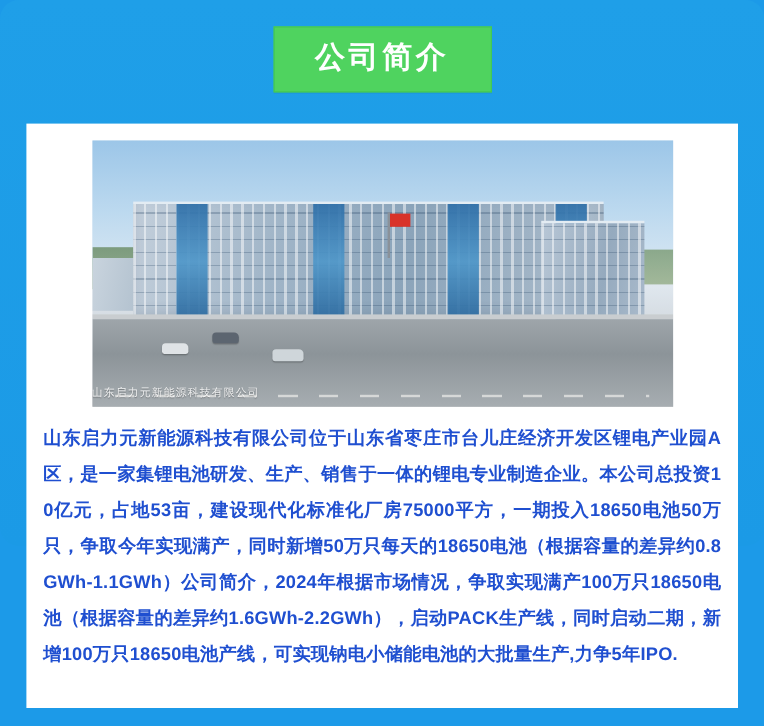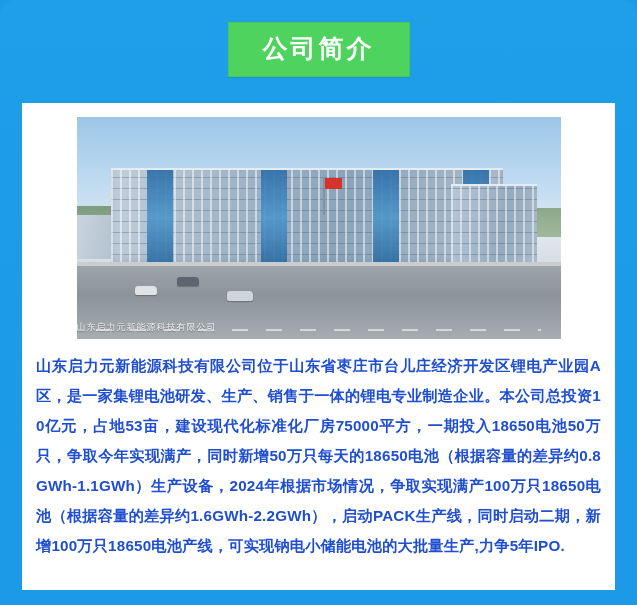--- a/index.html
+++ b/index.html
@@ -244,16 +244,16 @@
       <div class="road">
         <div class="road-line"></div>
       </div>
       <div class="car c1"></div>
       <div class="car c2"></div>
       <div class="car c3"></div>
 
       <div class="watermark">山东启力元新能源科技有限公司</div>
     </div>
 
-    <div class="body-text">山东启力元新能源科技有限公司位于山东省枣庄市台儿庄经济开发区锂电产业园A区，是一家集锂电池研发、生产、销售于一体的锂电专业制造企业。本公司总投资10亿元，占地53亩，建设现代化标准化厂房75000平方，一期投入18650电池50万只，争取今年实现满产，同时新增50万只每天的18650电池（根据容量的差异约0.8GWh-1.1GWh）生产设备，2024年根据市场情况，争取实现满产100万只18650电池（根据容量的差异约1.6GWh-2.2GWh），启动PACK生产线，同时启动二期，新增100万只18650电池产线，可实现钠电小储能电池的大批量生产,力争5年IPO.</div>
+    <div class="body-text">山东启力元新能源科技有限公司位于山东省枣庄市台儿庄经济开发区锂电产业园A区，是一家集锂电池研发、生产、销售于一体的锂电专业制造企业。本公司总投资10亿元，占地53亩，建设现代化标准化厂房75000平方，一期投入18650电池50万只，争取今年实现满产，同时新增50万只每天的18650电池（根据容量的差异约0.8GWh-1.1GWh）公司简介，2024年根据市场情况，争取实现满产100万只18650电池（根据容量的差异约1.6GWh-2.2GWh），启动PACK生产线，同时启动二期，新增100万只18650电池产线，可实现钠电小储能电池的大批量生产,力争5年IPO.</div>
 
   </div>
 </div>
 
 </body></html>

